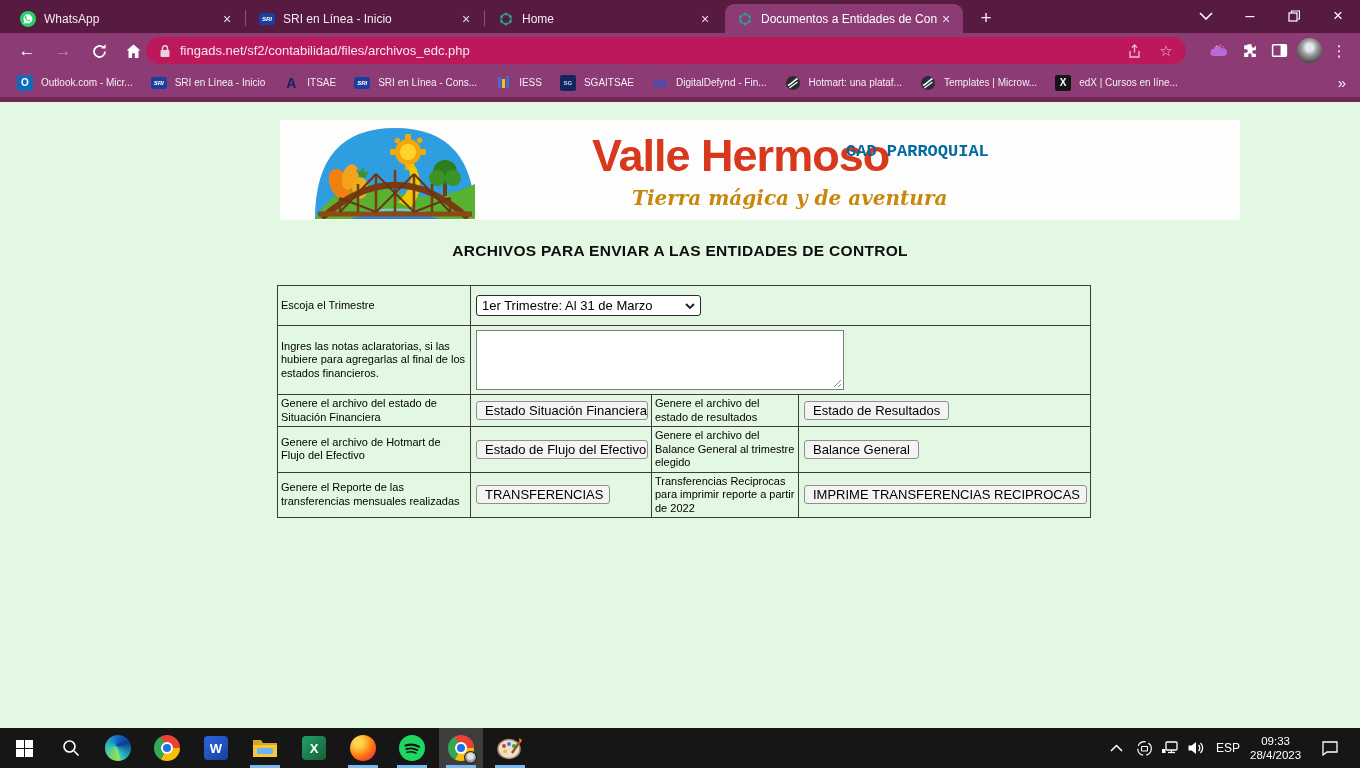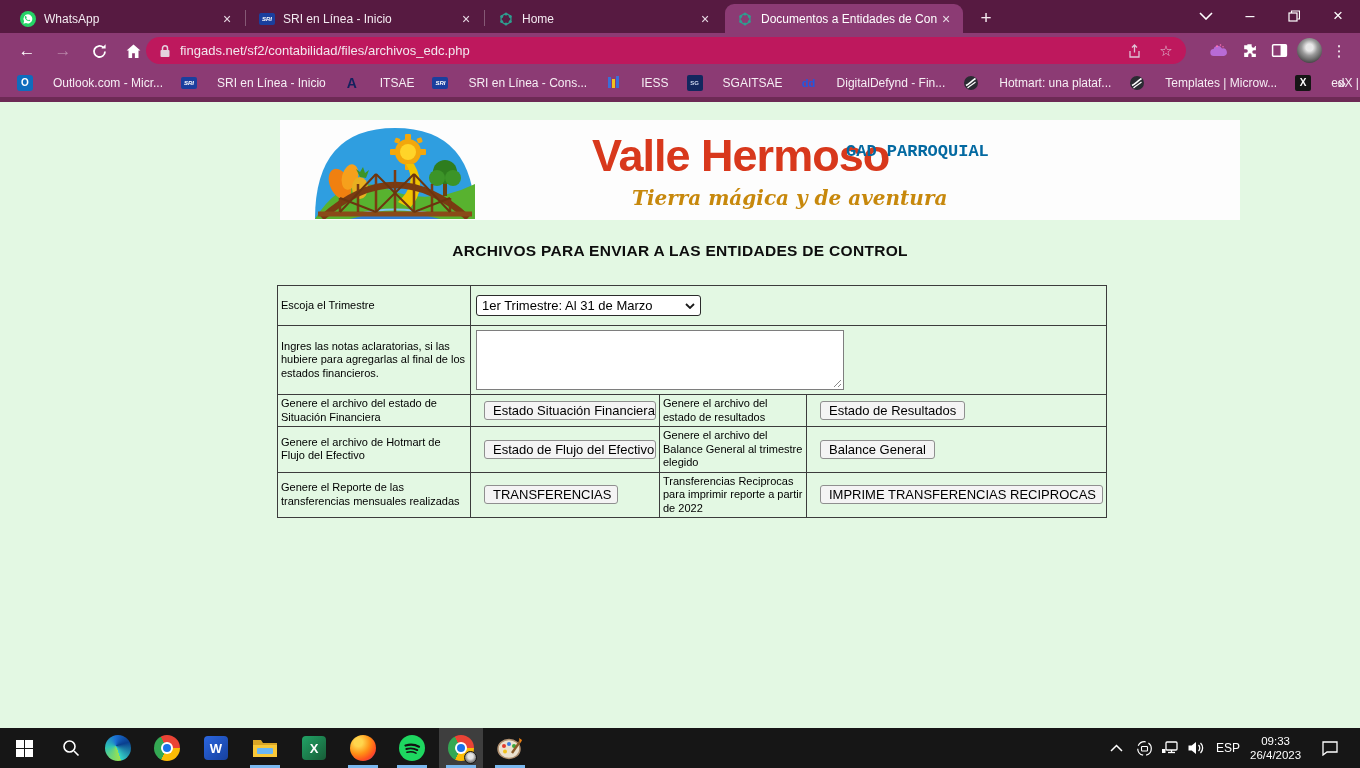--- a/index.html
+++ b/index.html
@@ -28,21 +28,21 @@
   .addr-url { margin-left:9px; font-size:13px; color:#f2e8ef; flex:1; white-space:nowrap; overflow:hidden; }
   .addr-ico { width:24px; height:24px; display:flex; align-items:center; justify-content:center; margin-right:8px; color:#dfc3d6; font-size:15px; }
   .toolbar-right { position:absolute; right:0; top:0; height:35px; display:flex; align-items:center; }
   .tb-ico { width:30px; height:30px; display:flex; align-items:center; justify-content:center; color:#fff; }
   .avatar { width:25px; height:25px; border-radius:50%; background:radial-gradient(circle at 50% 38%, #e8e8e8 0 18%, #9a9a9a 40%, #4d4d4d 75%, #2c2c2c 100%); }
   .kebab { font-size:15px; color:#fff; letter-spacing:0; }
 
   .bookmarksbar { position:absolute; left:0; top:68px; width:1360px; height:29px; background:#8c3b74; display:flex; align-items:center; padding-left:8px; }
   .bar-edge { position:absolute; left:0; top:97px; width:1360px; height:5px; background:#6d2a55; }
   .bm { display:flex; align-items:center; height:24px; padding:0 9px; border-radius:12px; color:#f6eef4; cursor:pointer; }
-  .bm-label { font-size:12px; margin-left:20px; white-space:nowrap; }
+  .bm-label { font-size:10px; margin-left:8px; white-space:nowrap; }
   .bmi { width:16px; height:16px; display:flex; align-items:center; justify-content:center; flex:0 0 16px; }
   .bmi-outlook { background:#0f6cbd; border-radius:3px; color:#fff; font-weight:bold; font-size:10px; }
   .bmi-sri { background:#1a3f9e; border-radius:2px; color:#fff; font-size:6px; font-weight:bold; font-style:italic; }
   .bmi-itsae { color:#14215e; font-size:14px; font-weight:bold; }
   .bmi-sg { background:#12275e; border-radius:2px; color:#cfd8ef; font-size:6px; font-weight:bold; }
   .bmi-dd { color:#2257e0; font-size:11px; font-weight:bold; }
   .bmi-edx { background:#151515; border-radius:2px; color:#fff; font-size:10px; font-weight:bold; }
   .bm-more { position:absolute; right:14px; top:0; height:29px; display:flex; align-items:center; color:#f6eef4; font-size:15px; }
 
   
@@ -52,21 +52,21 @@
   .org { position:absolute; left:566px; top:22px; font-size:17px; font-weight:bold; color:#0369a1; white-space:nowrap;font-family:Liberation Mono, monospace; }
   .tagline { position:absolute; left:352px; top:66px; width:290px; text-align:left; font-family:"DejaVu Serif", serif; font-style:italic; font-weight:bold; font-size:20px; color:#c7880c; white-space:nowrap; }
   .page-title { position:absolute; left:0; top:140px; width:100%; text-align:center; font-size:15.5px; font-weight:bold; color:#0d0d0d; letter-spacing:.3px; }
 
   table.doc { position:absolute; left:277px; top:183px; border-collapse:collapse; table-layout:fixed; }
   table.doc td { border:1px solid #3c3c3c; font-size:11px; color:#000; padding:2px 3px; vertical-align:middle; line-height:13.5px; }
   .selectbox { display:inline-flex; align-items:center; width:225px; height:21px; background:#fff; border:1.5px solid #2b2b2b; border-radius:3px; padding:0 5px; margin-left:2px; }
   .selectbox .sel-text { flex:1; font-size:13px; white-space:nowrap; overflow:hidden; }
   .ta { position:relative; width:368px; height:60px; background:#fff; border:1px solid #7e7e7e; margin:2px 0 2px 2px; }
   .ta svg { position:absolute; right:1px; bottom:1px; }
-  .wbtn { font-family:"Liberation Sans", sans-serif; font-size:13px; color:#000; background:#f4f4f4; border:1px solid #8f8f8f; border-radius:3px; padding:1px 8px; margin-left:10px; white-space:nowrap; cursor:pointer; }
+  .wbtn { font-family:"Liberation Sans", sans-serif; font-size:13px; color:#000; background:#f4f4f4; border:1px solid #8f8f8f; border-radius:3px; padding:1px 8px; margin-left:2px; white-space:nowrap; cursor:pointer; }
 
   
   .taskbar { position:absolute; left:0; top:728px; width:1360px; height:40px; background:#161616; }
   .slot { position:absolute; top:0; width:44px; height:40px; display:flex; align-items:center; justify-content:center; }
   .slot.activeapp { background:#3e3e3e; }
   .indicator { position:absolute; bottom:0; height:3px; width:30px; background:#7ab8ef; }
   .appico { width:26px; height:26px; display:flex; align-items:center; justify-content:center; position:relative; }
   .circle { border-radius:50%; width:26px; height:26px; }
   .edge-i { background:conic-gradient(from 160deg at 42% 42%, #9be24f, #2fc4b2 28%, #1b6fd4 55%, #0a3f8f 76%, #35d4c7 100%); }
   .chrome-i { position:relative; width:26px; height:26px; border-radius:50%; background:conic-gradient(from -30deg, #ea4335 0 33%, #fbbc05 33% 66%, #34a853 66% 100%); }
@@ -478,21 +478,21 @@
       <svg width="18" height="16" viewBox="0 0 18 16">
           <path d="M1.5 5.5h3.2L9 2v12L4.7 10.5H1.5z" fill="#fff"></path>
           <path d="M11.5 5a4.2 4.2 0 0 1 0 6" fill="none" stroke="#fff" stroke-width="1.3"></path>
           <path d="M13.5 3a7 7 0 0 1 0 10" fill="none" stroke="#fff" stroke-width="1.3"></path>
         </svg>
     </div>
     <div class="tray lang" style="left:1210px">ESP</div>
     <div class="tray" style="left:1242px">
       <div class="clock">
         <div>09:33</div>
-        <div>26/4/2023</div>
+        <div>28/4/2023</div>
       </div>
     </div>
     <div class="tray tray-ico" style="left:1318px">
       <svg width="18" height="16" viewBox="0 0 18 16">
           <path d="M2 2h14v10H6l-4 3z" fill="none" stroke="#fff" stroke-width="1.3"></path>
         </svg>
     </div>
   </div>
 </div>
 

